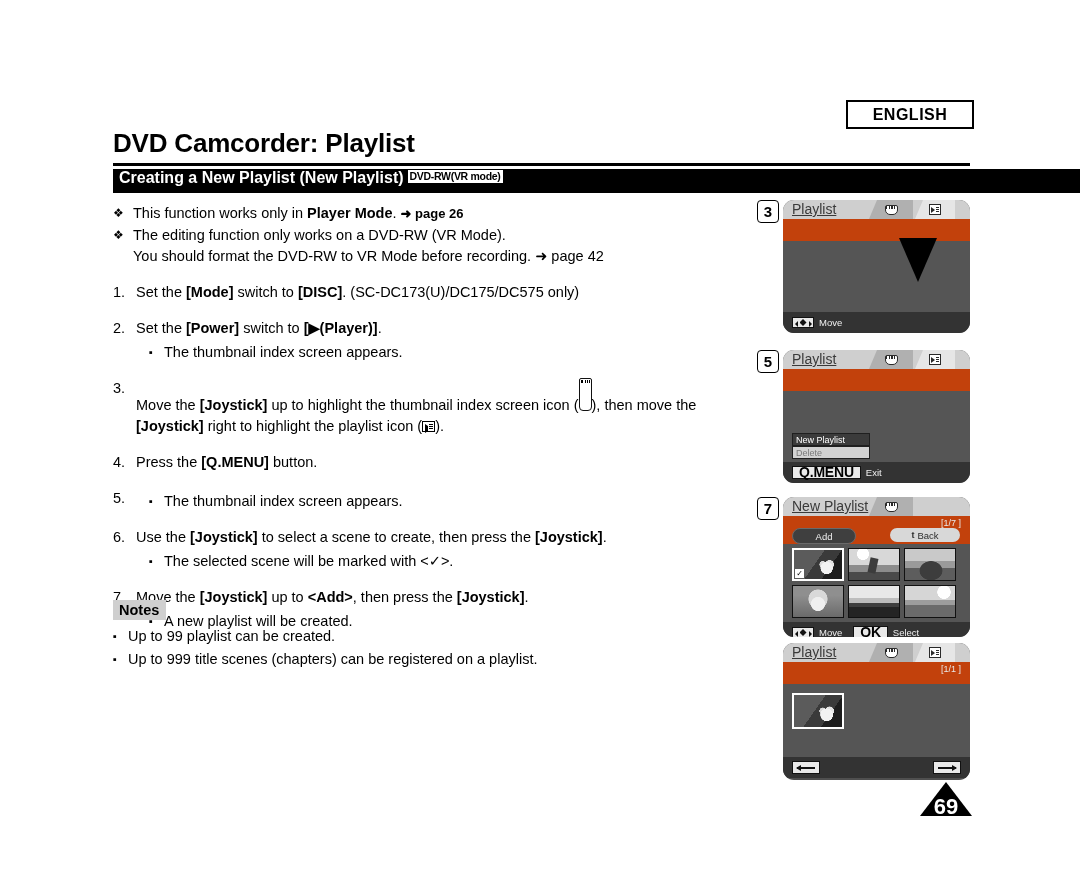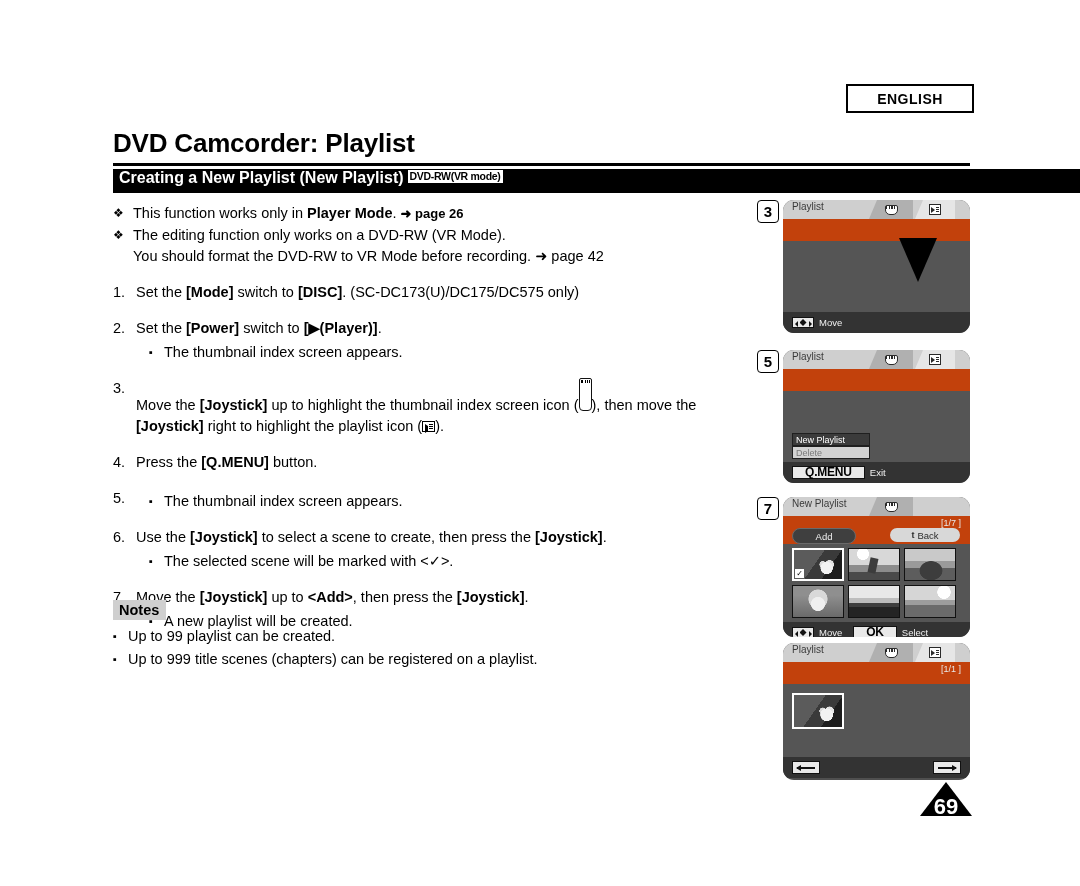--- a/index.html
+++ b/index.html
@@ -10,25 +10,25 @@
     width: 1080px; height: 886px;
     position: relative;
     font-family: "Liberation Sans", sans-serif;
     color: #000;
     overflow: hidden;
   }
 
   
   #english-badge {
     position: absolute;
-    left: 846px; top: 84px;
+    left: 846px; top: 100px;
     width: 124px; height: 25px;
     border: 2px solid #000;
     display: flex; align-items: center; justify-content: center;
-    font-size: 14px; font-weight: bold; letter-spacing: .5px;
+    font-size: 16px; font-weight: bold; letter-spacing: .5px;
   }
 
   
   #page-title {
     position: absolute;
     left: 113px; top: 128px;
     font-size: 26px; font-weight: bold;
     letter-spacing: -0.2px;
   }
   #title-rule {
@@ -183,21 +183,22 @@
   }
   .lcd-head {
     height: 19px;
     background: #cfcfcf;
     position: relative;
   }
   .lcd-head .ttl {
     position: absolute;
     left: 9px; top: 1px;
     color: #3a3a3a;
-    font-size: 10px;
+    font-size: 14px;
+    text-decoration: underline;
   }
   .tab {
     position: absolute;
     top: 0; height: 19px;
     background: #b0b0b0;
     display: flex; align-items: center; justify-content: center;
   }
   .tab.t1 { left: 86px; width: 44px;
     clip-path: polygon(8px 0,100% 0,100% 100%,0 100%); }
   .tab.t2 { left: 132px; width: 40px; background: #e6e6e6;
@@ -274,22 +275,22 @@
     width: 0; height: 0;
     border-top: 3px solid transparent;
     border-bottom: 3px solid transparent;
   }
   .key-joy .la { left: 1.5px; border-right: 3.5px solid #111; }
   .key-joy .ra { right: 1.5px; border-left: 3.5px solid #111; }
 
   .key-label {
     background: #e9e9e9; color: #000;
     border: 1px solid #111;
-    font-size: 12px; font-weight: bold;
-    padding: 0 12px;
+    font-size: 14px; font-weight: bold;
+    padding: 0 6px;
     line-height: 11px;
     letter-spacing: -0.2px;
   }
 
   
   #cursor-tri {
     position: absolute;
     left: 116px; top: -3px;
     width: 0; height: 0;
     border-left: 19px solid transparent;

